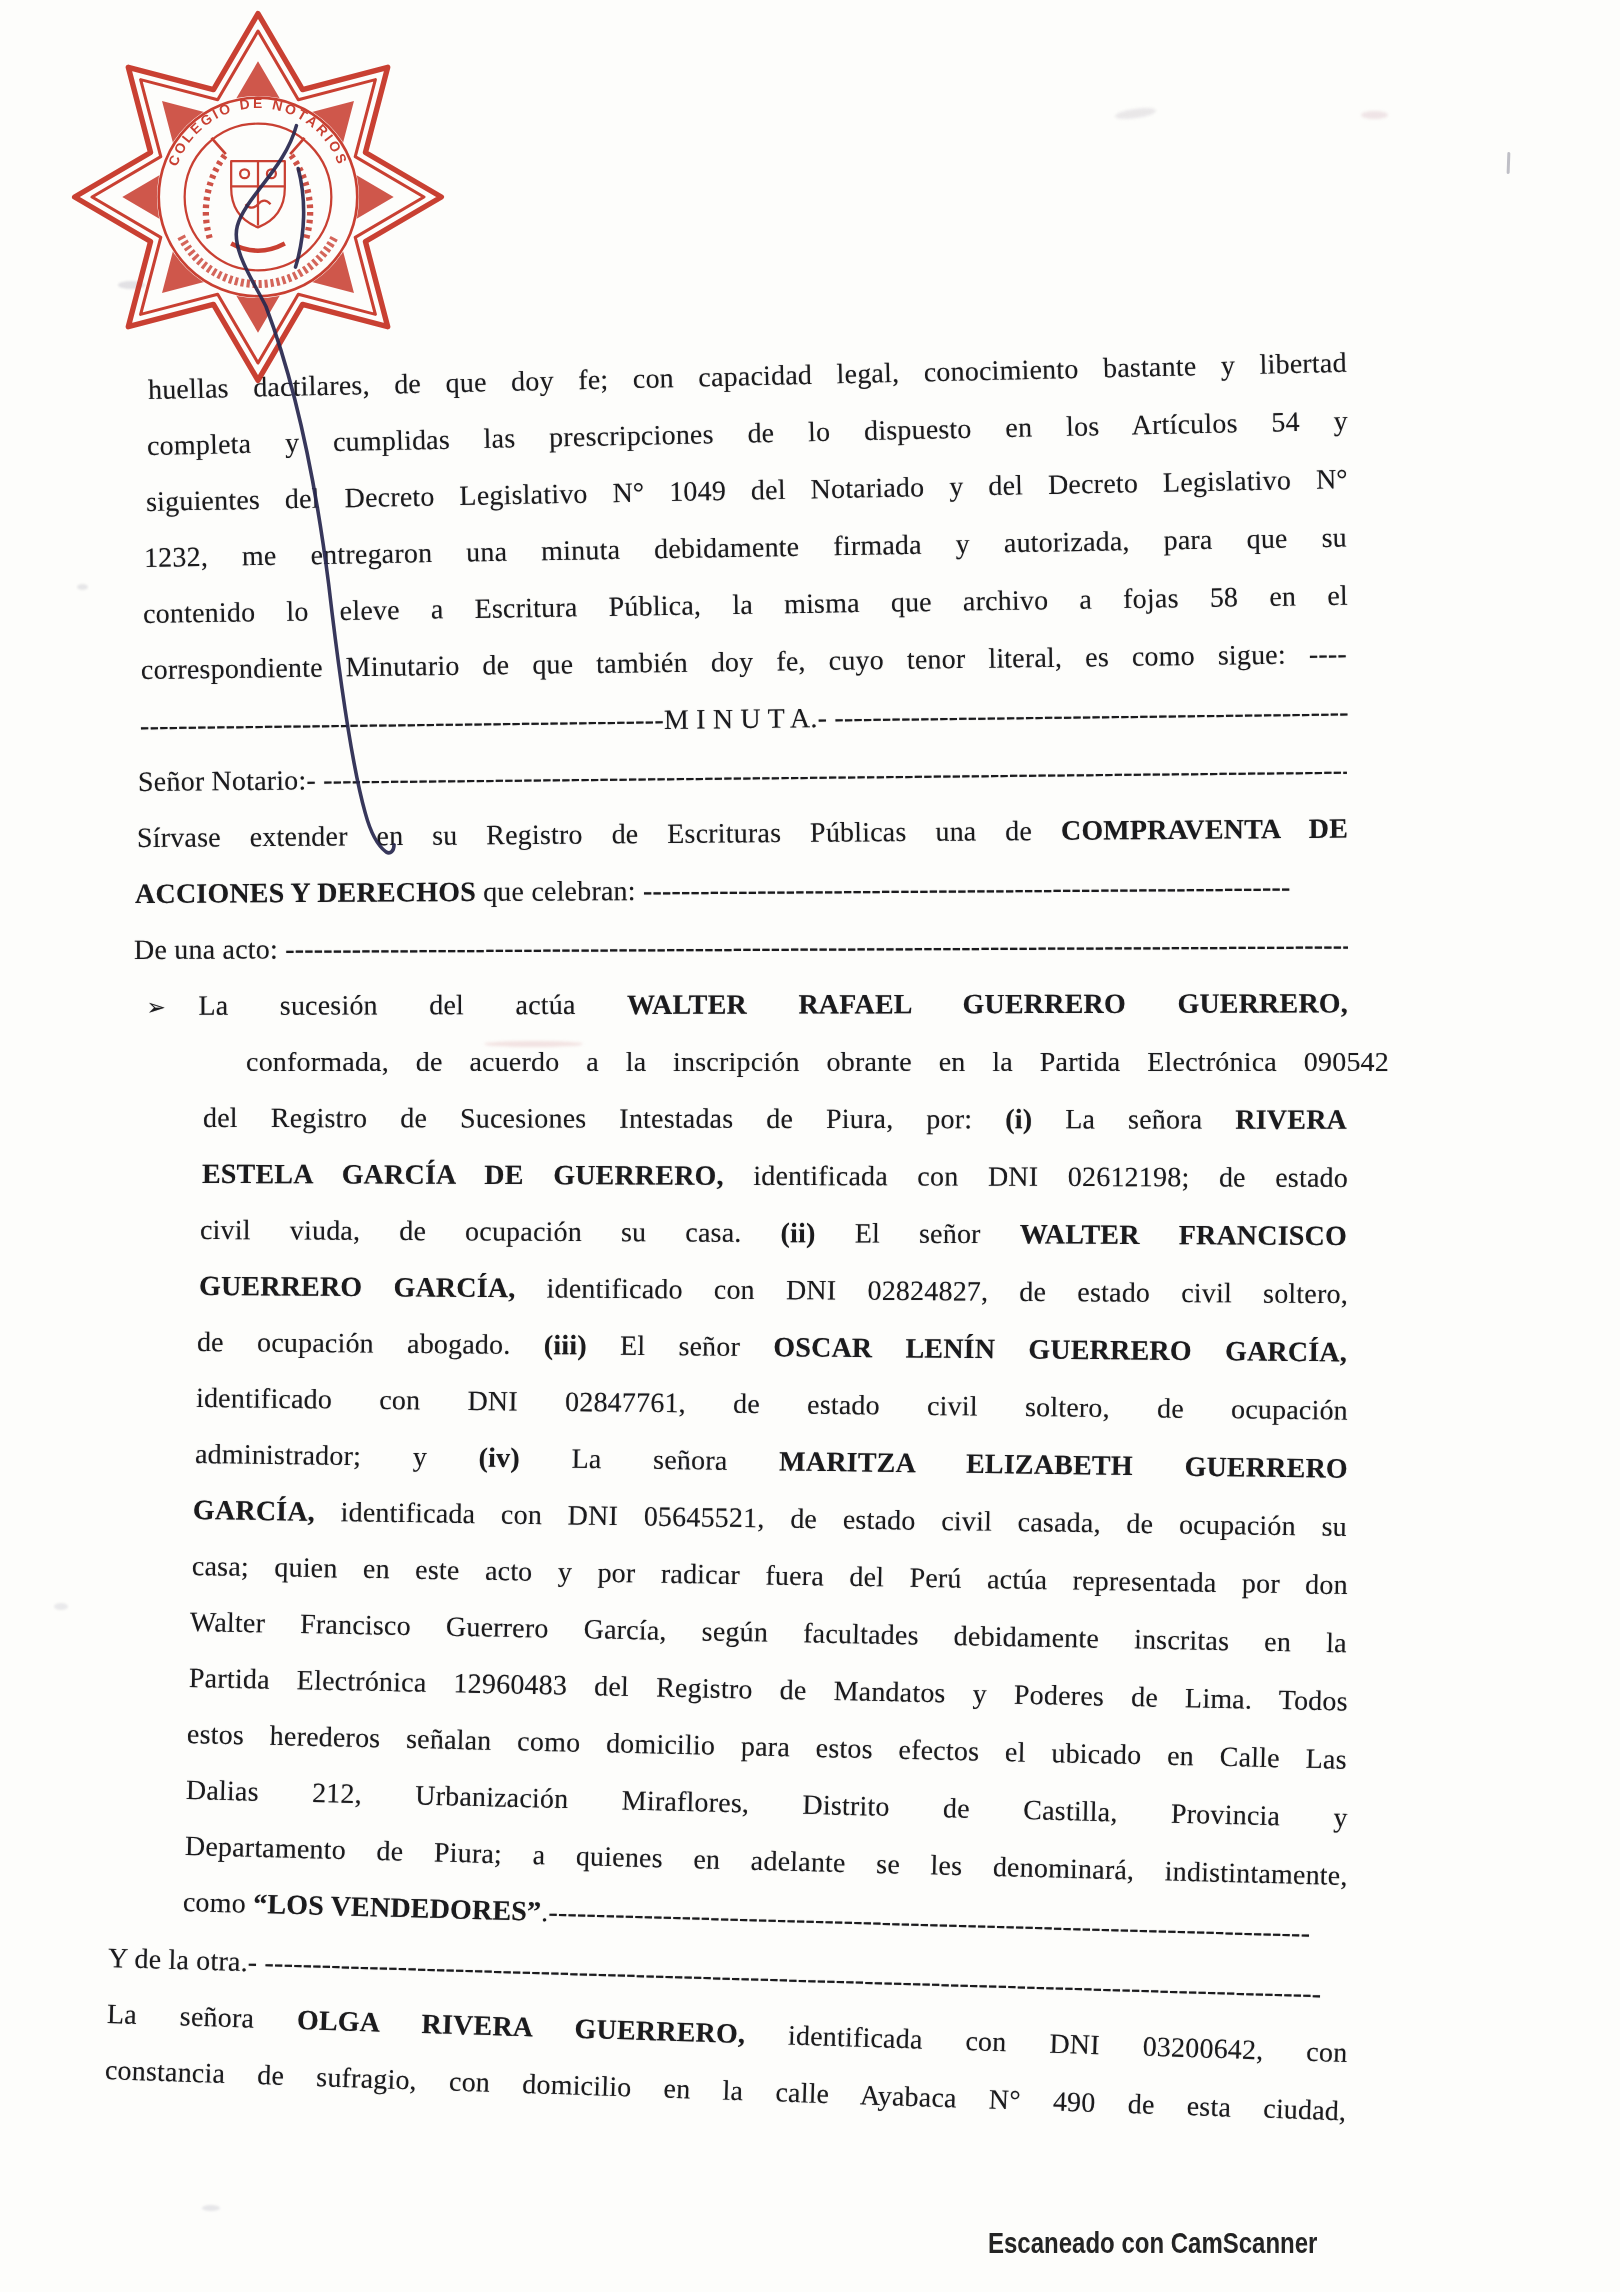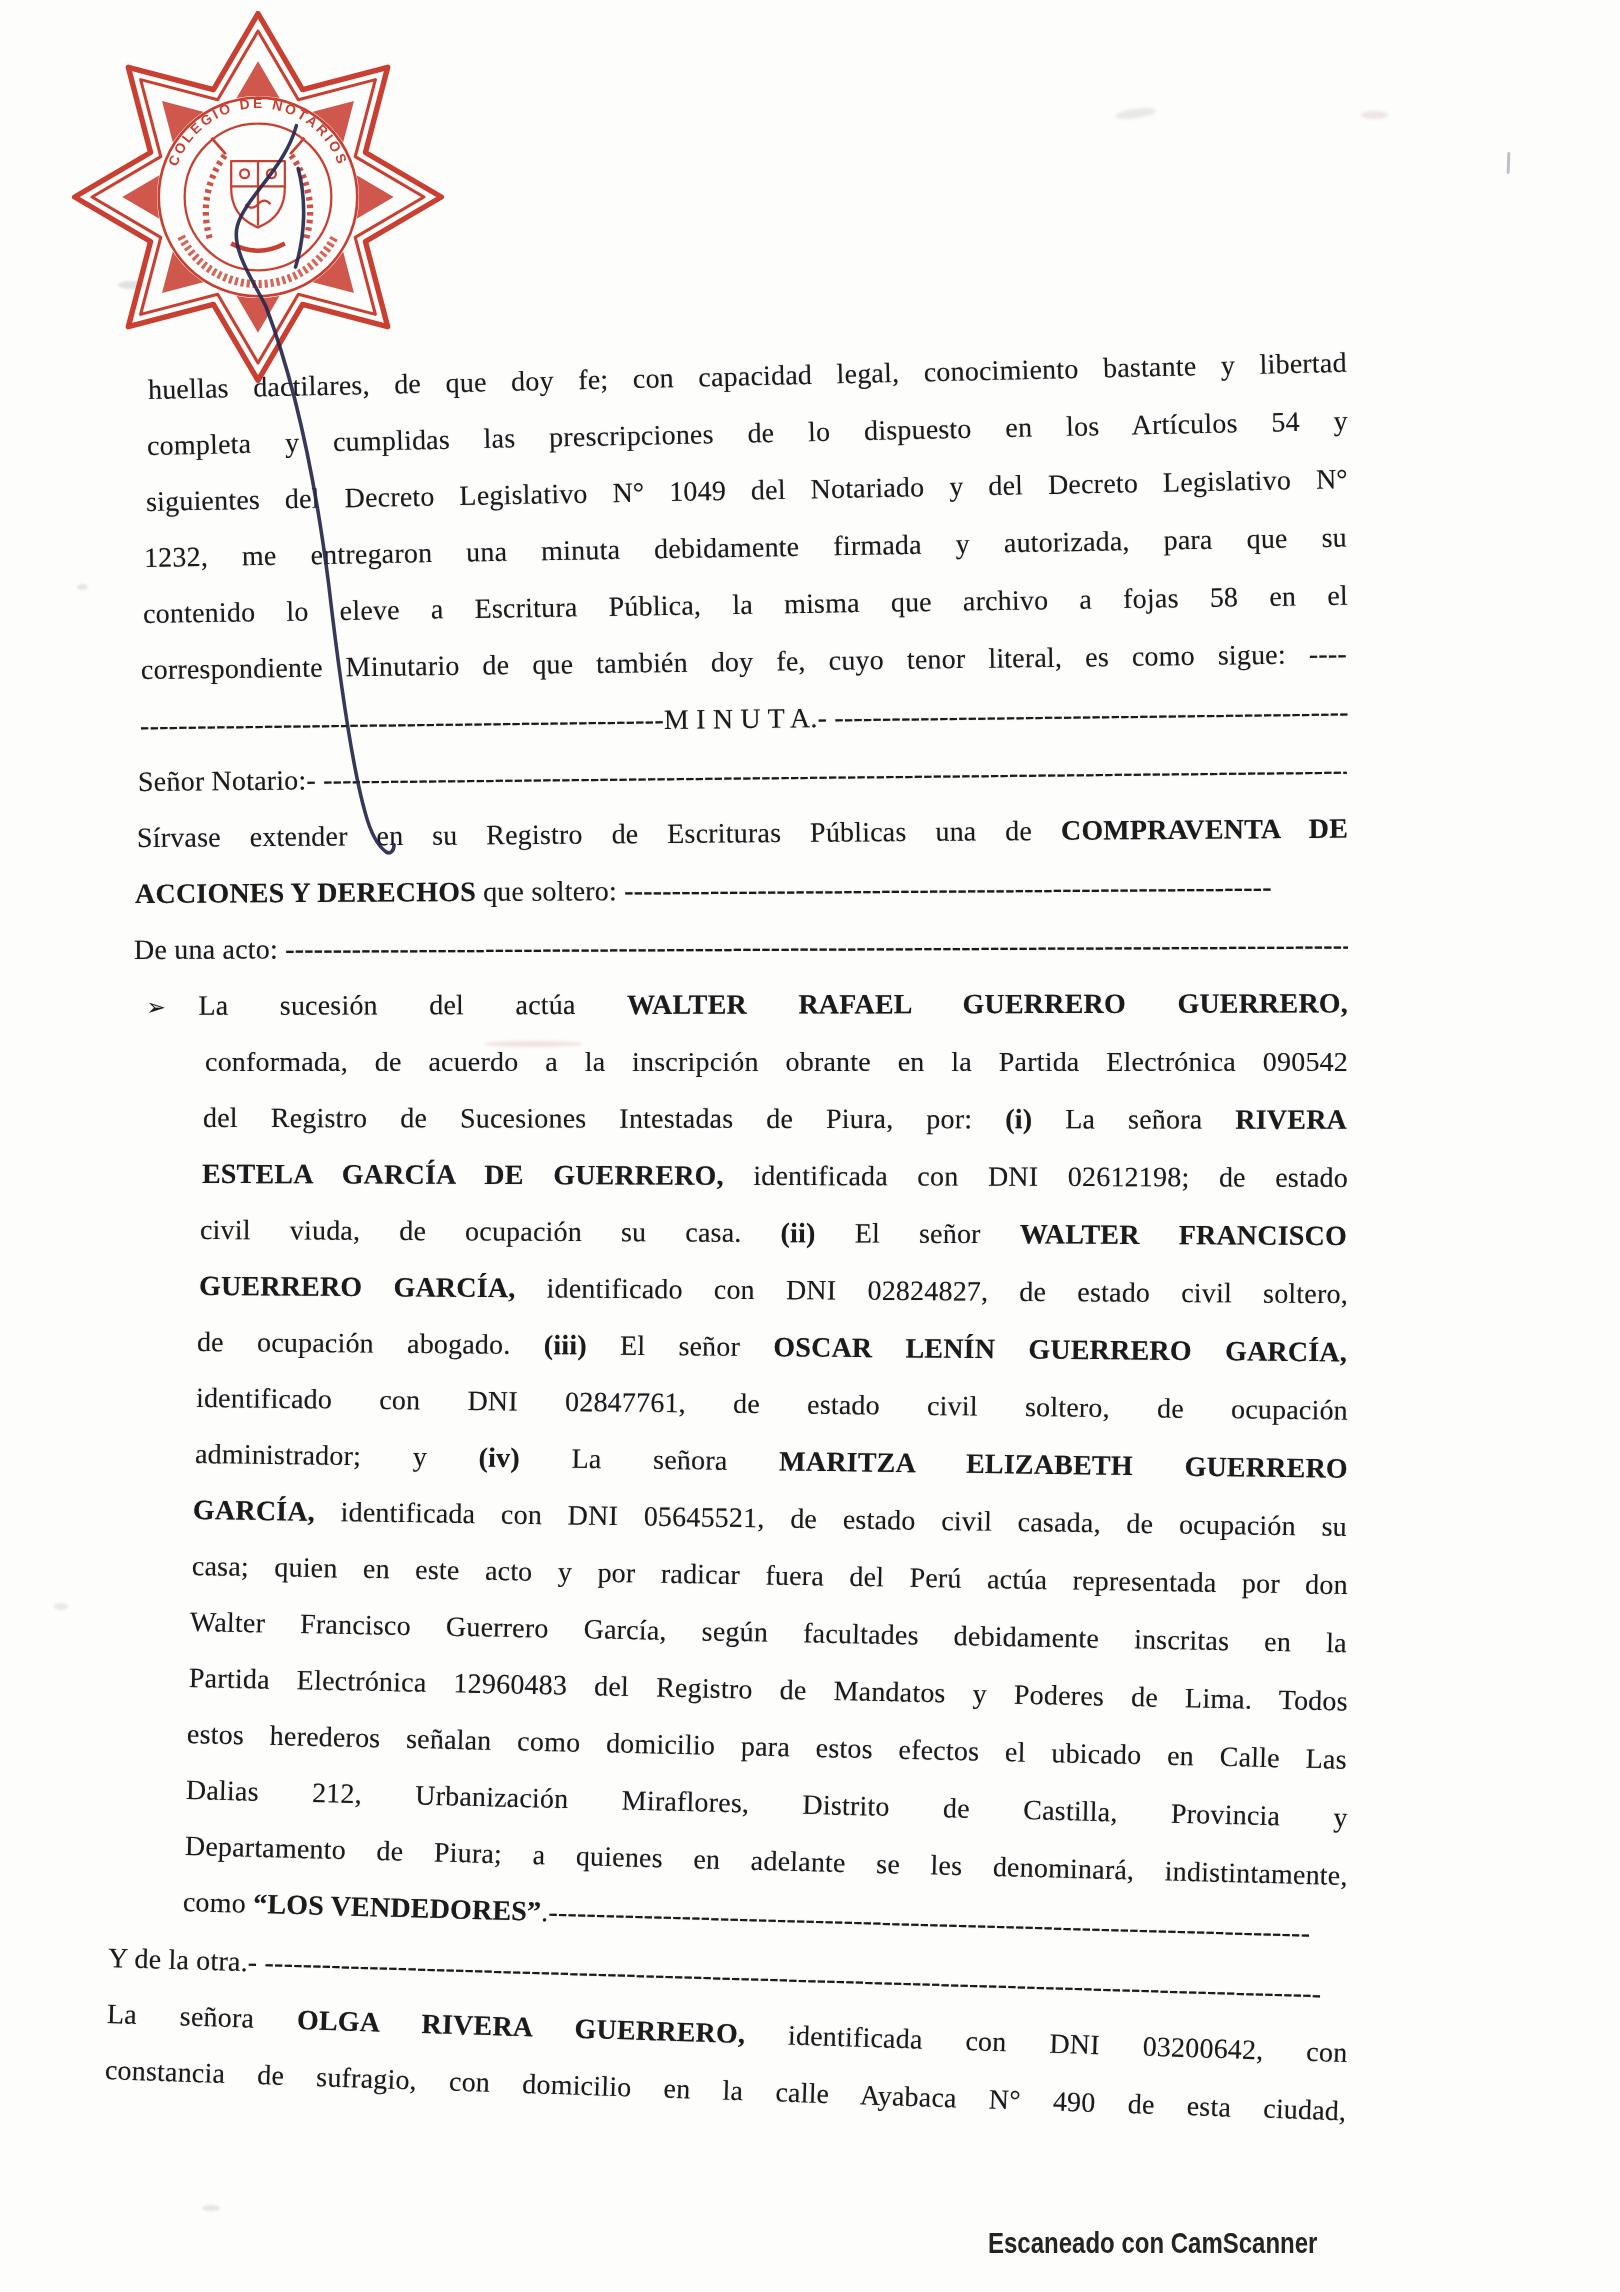--- a/index.html
+++ b/index.html
@@ -89,24 +89,24 @@
   <div class="doc-body">
       <div class="line fill" style="margin-left: 14.3px; width: 1199px; transform: rotate(-1.3deg);"><span>huellas dactilares, de que doy fe; con capacidad legal, conocimiento bastante y libertad</span></div>
       <div class="line fill" style="margin-left: 13px; width: 1201px; transform: rotate(-1.193deg);"><span>completa y cumplidas las prescripciones de lo dispuesto en los Artículos 54 y</span></div>
       <div class="line fill" style="margin-left: 11.5px; width: 1202px; transform: rotate(-1.086deg);"><span>siguientes del Decreto Legislativo N° 1049 del Notariado y del Decreto Legislativo N°</span></div>
       <div class="line fill" style="margin-left: 10px; width: 1203px; transform: rotate(-0.979deg);"><span>1232, me entregaron una minuta debidamente firmada y autorizada, para que su</span></div>
       <div class="line fill" style="margin-left: 8.6px; width: 1205px; transform: rotate(-0.872deg);"><span>contenido lo eleve a Escritura Pública, la misma que archivo a fojas 58 en el</span></div>
       <div class="line fill" style="margin-left: 7.2px; width: 1206px; transform: rotate(-0.765deg);"><span>correspondiente Minutario de que también doy fe, cuyo tenor literal, es como sigue: ----</span></div>
       <div class="line" style="margin-left: 5.7px; width: 1208px; transform: rotate(-0.658deg);"><span>-------------------------------------------------------</span><span>M I N U T A.- </span><span>--------------------------------------------------------</span></div>
       <div class="line" style="margin-left: 4.3px; width: 1209px; transform: rotate(-0.551deg);"><span>Señor Notario:- </span><span>--------------------------------------------------------------------------------------------------------------</span></div>
       <div class="line fill" style="margin-left: 2.9px; width: 1211px; transform: rotate(-0.444deg);"><span>Sírvase extender en su Registro de Escrituras Públicas una de </span><b>COMPRAVENTA DE</b></div>
-      <div class="line" style="margin-left: 1.4px; width: 1212px; transform: rotate(-0.337deg);"><b>ACCIONES Y DERECHOS</b><span> que soltero: </span><span>--------------------------------------------------------------------</span></div>
+      <div class="line" style="margin-left: 1.4px; width: 1212px; transform: rotate(-0.337deg);"><b>ACCIONES Y DERECHOS</b><span> que celebran: </span><span>--------------------------------------------------------------------</span></div>
       <div class="line" style="margin-left: 0px; width: 1214px; transform: rotate(-0.23deg);"><span>De una acto: </span><span>-----------------------------------------------------------------------------------------------------------------</span></div>
       <div class="line fill" style="margin-left: -1.4px; width: 1215px; transform: rotate(-0.123deg);"><span class="bullet">➢</span><span>La sucesión del actúa </span><b>WALTER RAFAEL GUERRERO GUERRERO,</b></div>
-      <div class="line fill ind" style="margin-left: 71px; width: 1143px; transform: rotate(-0.016deg);"><span>conformada, de acuerdo a la inscripción obrante en la Partida Electrónica 090542</span></div>
+      <div class="line fill ind" style="margin-left: 112px; width: 1143px; transform: rotate(-0.016deg);"><span>conformada, de acuerdo a la inscripción obrante en la Partida Electrónica 090542</span></div>
       <div class="line fill ind" style="margin-left: 69px; width: 1144px; transform: rotate(0.091deg);"><span>del Registro de Sucesiones Intestadas de Piura, por: </span><b>(i)</b><span> La señora </span><b>RIVERA</b></div>
       <div class="line fill ind" style="margin-left: 68px; width: 1146px; transform: rotate(0.198deg);"><b>ESTELA GARCÍA DE GUERRERO,</b><span> identificada con DNI 02612198; de estado</span></div>
       <div class="line fill ind" style="margin-left: 66px; width: 1147px; transform: rotate(0.305deg);"><span>civil viuda, de ocupación su casa. </span><b>(ii)</b><span> El señor </span><b>WALTER FRANCISCO</b></div>
       <div class="line fill ind" style="margin-left: 65px; width: 1149px; transform: rotate(0.412deg);"><b>GUERRERO GARCÍA,</b><span> identificado con DNI 02824827, de estado civil soltero,</span></div>
       <div class="line fill ind" style="margin-left: 63px; width: 1150px; transform: rotate(0.519deg);"><span>de ocupación abogado. </span><b>(iii)</b><span> El señor </span><b>OSCAR LENÍN GUERRERO GARCÍA,</b></div>
       <div class="line fill ind" style="margin-left: 62px; width: 1152px; transform: rotate(0.626deg);"><span>identificado con DNI 02847761, de estado civil soltero, de ocupación</span></div>
       <div class="line fill ind" style="margin-left: 61px; width: 1153px; transform: rotate(0.733deg);"><span>administrador; y </span><b>(iv)</b><span> La señora </span><b>MARITZA ELIZABETH GUERRERO</b></div>
       <div class="line fill ind" style="margin-left: 59px; width: 1154px; transform: rotate(0.84deg);"><b>GARCÍA,</b><span> identificada con DNI 05645521, de estado civil casada, de ocupación su</span></div>
       <div class="line fill ind" style="margin-left: 58px; width: 1156px; transform: rotate(0.947deg);"><span>casa; quien en este acto y por radicar fuera del Perú actúa representada por don</span></div>
       <div class="line fill ind" style="margin-left: 56px; width: 1157px; transform: rotate(1.054deg);"><span>Walter Francisco Guerrero García, según facultades debidamente inscritas en la</span></div>

